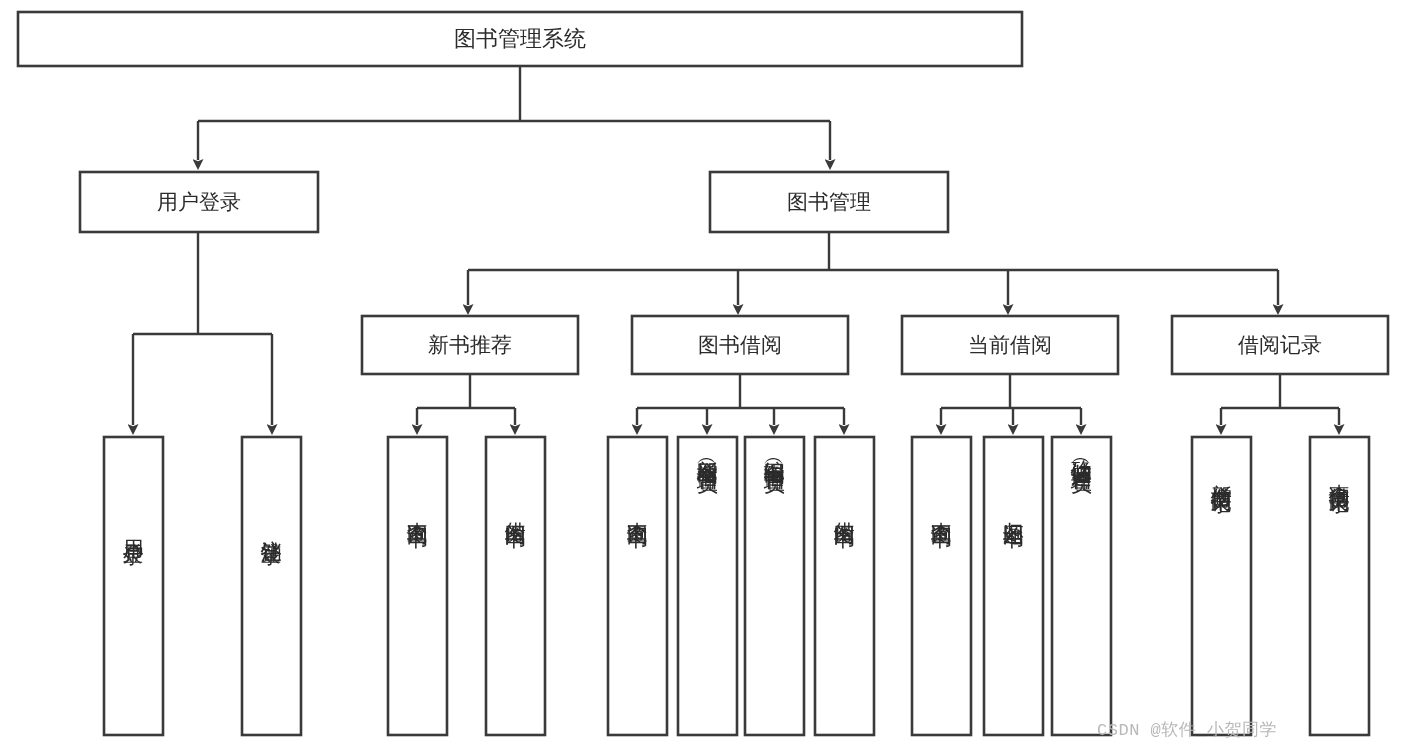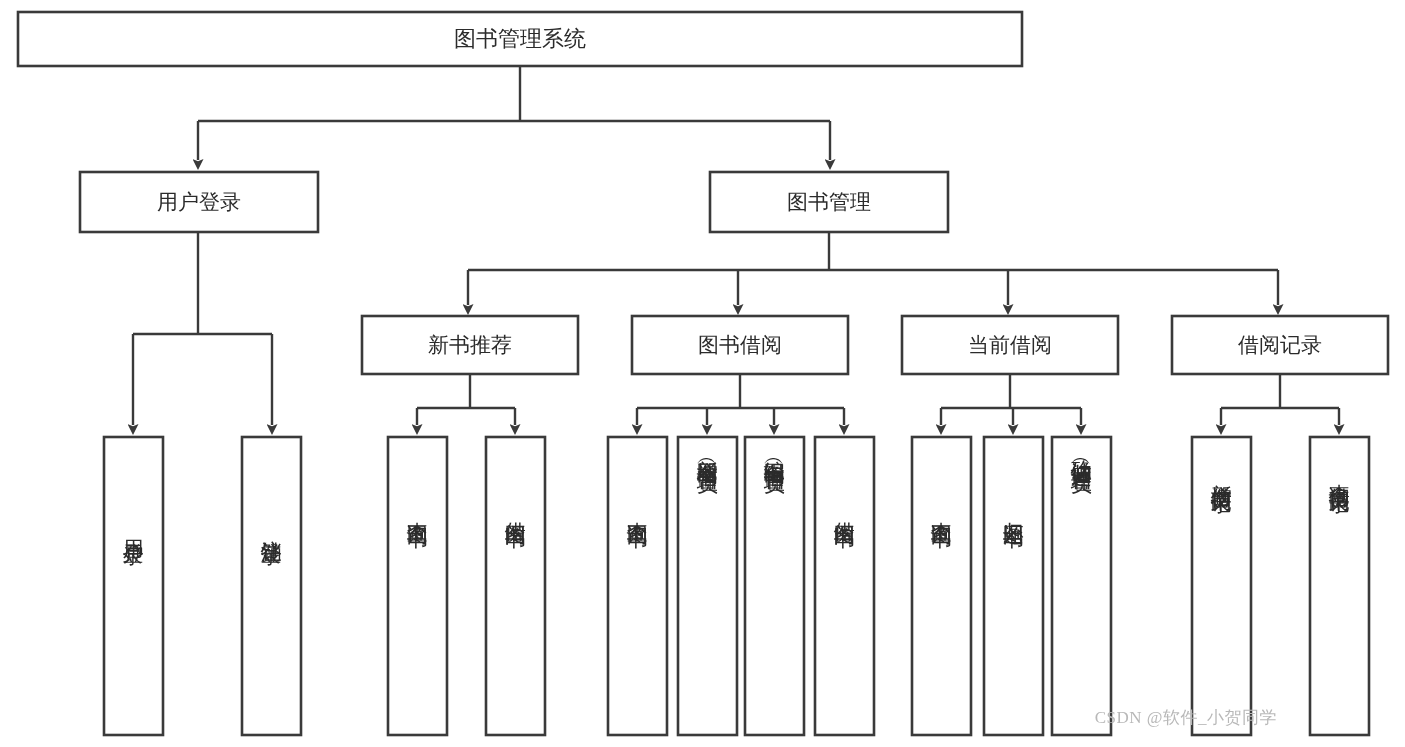--- a/index.html
+++ b/index.html
@@ -66,22 +66,22 @@
     font-family: "Liberation Sans", "DejaVu Sans", sans-serif;
     font-size: 21px;
     line-height: 1.32;
     color: #2b2b2b;
     letter-spacing: 2px;
     white-space: nowrap;
   }
   .watermark {
     position: absolute;
     right: 8px;
-    bottom: 18px;
-    font-family: Liberation Serif, serif;
+    bottom: 6px;
+    font-family: Liberation Mono, monospace;
     font-size: 17px;
     color: #b8b8b8;
     letter-spacing: 0.5px;
     user-select: none;
   }
 </style>
 </head>
 <body>
 
 <div id="diagram-root">

